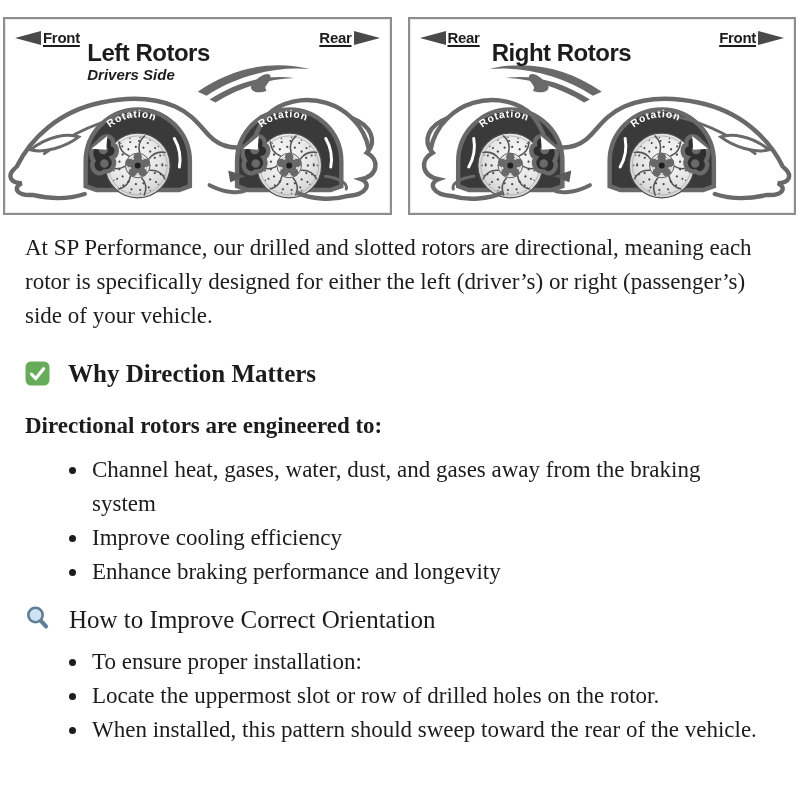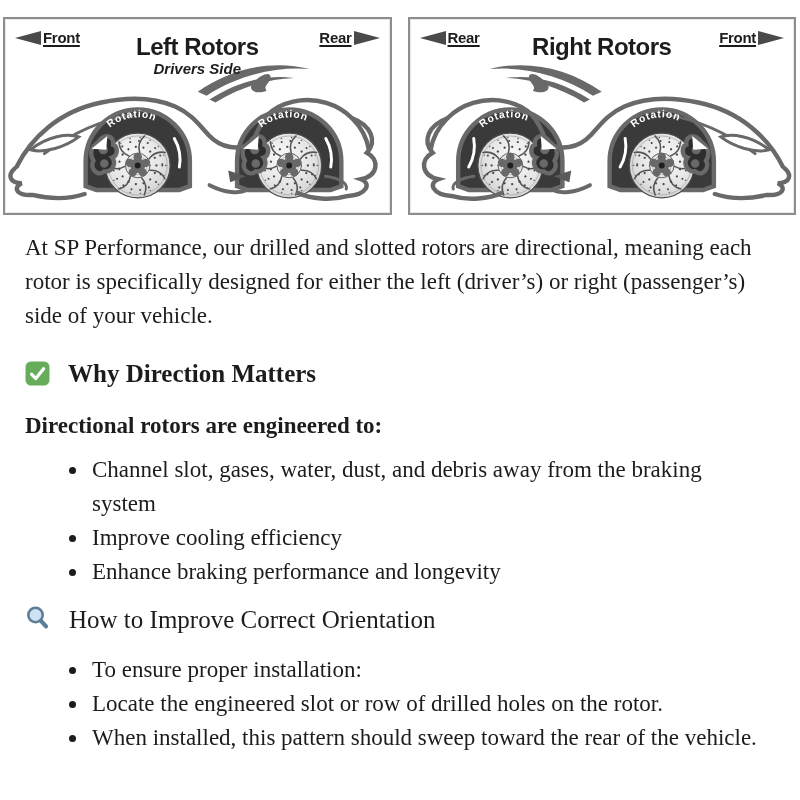--- a/index.html
+++ b/index.html
@@ -10,40 +10,40 @@
   .diagram-row { display:flex; gap:16px; padding:17px 4px 0 3px; height:215px; }
   .panel { flex:1; position:relative; border:2px solid #8d8d8d; background:#fff; overflow:hidden;
            box-shadow: inset 0 0 0 1px #e8e8e8; }
   .panel-header { position:absolute; top:7px; left:10px; right:10px; display:flex;
                   justify-content:space-between; align-items:flex-start;
                   font-family:"Liberation Sans", sans-serif; z-index:2; }
   .dir { display:flex; align-items:center; gap:2px; margin-top:3px; }
   .dir-text { font-size:15px; font-weight:bold; letter-spacing:-0.3px;
               text-decoration:underline; text-decoration-thickness:2px; text-underline-offset:2px; }
   .arrow-svg { display:block; }
-  .panel-titles { position:absolute; left:50%; transform:translateX(-50%); top:8px; text-align:center; width:220px; }
+  .panel-titles { position:absolute; left:50%; transform:translateX(-50%); top:14px; text-align:left; width:220px; }
   .panel-title { font-size:24px; font-weight:bold; letter-spacing:-0.5px; line-height:26px; }
   .panel-subtitle { font-size:15px; font-weight:bold; font-style:italic; line-height:17px; }
   .car-svg { position:absolute; left:0; bottom:1px; width:100%; height:156px; }
   .rot-text { fill:#fff; font-family:"Liberation Sans", sans-serif; font-size:10.5px;
               font-weight:bold; letter-spacing:0.8px; }
   .rot-tail { fill:none; stroke:#fff; stroke-width:3; stroke-linecap:round; }
   .rot-arrow { fill:#fff; }
 
   
   .article { padding:12px 30px 10px 25px; font-size:23px; line-height:34px; }
   .article p.intro { margin-top:4px; }
   .heading { display:block; margin-top:24px; font-size:25px; line-height:34px; }
   .heading .htext { vertical-align:baseline;margin-left:8px; }
   h2.heading { font-weight:bold; }
   h3.heading { font-weight:normal; margin-top:14px; }
   .emoji { display:inline-block; vertical-align:-4px; margin-right:10px; }
   p.lead { margin-top:14px;font-weight:bold; }
   ul { margin:10px 0 0 0; padding-left:64px; }
-  ul.second { margin-top:12px; }
+  ul.second { margin-top:4px; }
   li { padding-left:3px; }
 </style>
 </head>
 <body>
 
 <svg width="0" height="0" style="position:absolute" aria-hidden="true">
   <defs>
     <radialGradient id="rotorGrad" cx="42%" cy="38%" r="78%">
       <stop offset="0" stop-color="#fafafa"></stop>
       <stop offset="0.55" stop-color="#e4e4e4"></stop>
@@ -186,32 +186,32 @@
       <svg width="25" height="25" viewBox="0 0 25 25">
         <rect x="0.5" y="0.5" width="24" height="24" rx="5.5" fill="#67ac5b"></rect>
         <path d="M6.5,13.2 L10.8,17.6 L18.6,7.8" fill="none" stroke="#fff" stroke-width="3.2" stroke-linecap="round" stroke-linejoin="round"></path>
       </svg>
     </span><span class="htext">Why Direction Matters</span>
   </h2>
 
   <p class="lead">Directional rotors are engineered to:</p>
 
   <ul>
-    <li>Channel slot, gases, water, dust, and debris away from the braking system</li>
+    <li>Channel heat, gases, water, dust, and gases away from the braking system</li>
     <li>Improve cooling efficiency</li>
     <li>Enhance braking performance and longevity</li>
   </ul>
 
   <h3 class="heading">
     <span class="emoji">
       <svg width="26" height="27" viewBox="0 0 26 27">
         <circle cx="10.5" cy="10" r="7.2" fill="#cfe2f3" stroke="#5f7d95" stroke-width="2.6"></circle>
         <line x1="16" y1="15.8" x2="21" y2="21.4" stroke="#5f7d95" stroke-width="4.2" stroke-linecap="round"></line>
       </svg>
     </span><span class="htext">How to Improve Correct Orientation</span>
   </h3>
 
   <ul class="second">
     <li>To ensure proper installation:</li>
-    <li>Locate the engineered slot or row of drilled holes on the rotor.</li>
+    <li>Locate the uppermost slot or row of drilled holes on the rotor.</li>
     <li>When installed, this pattern should sweep toward the rear of the vehicle.</li>
   </ul>
 </div>
 
 </body></html>

